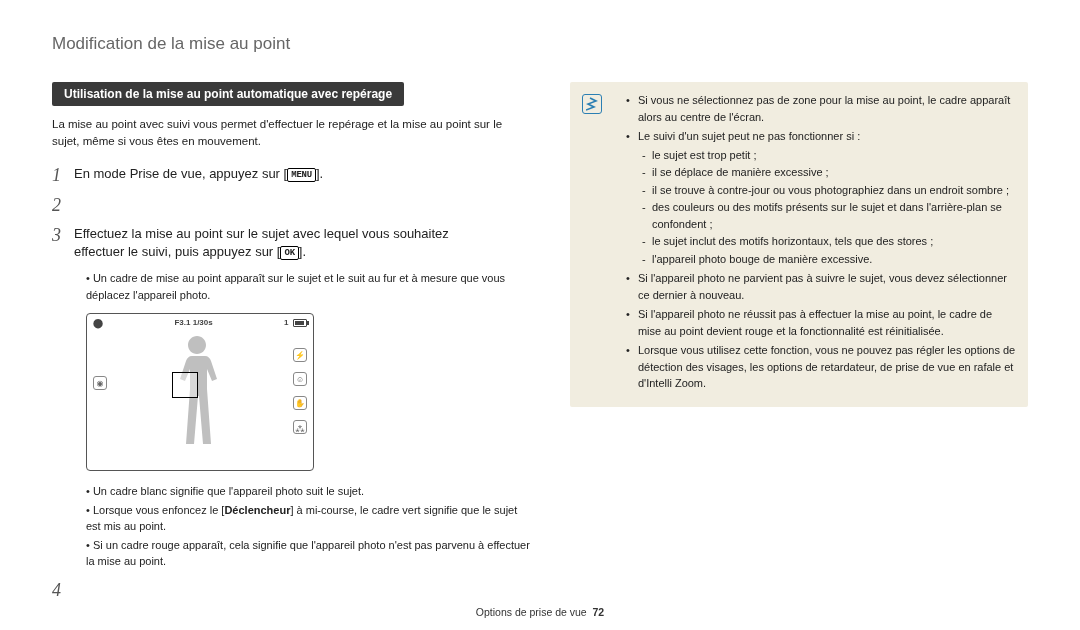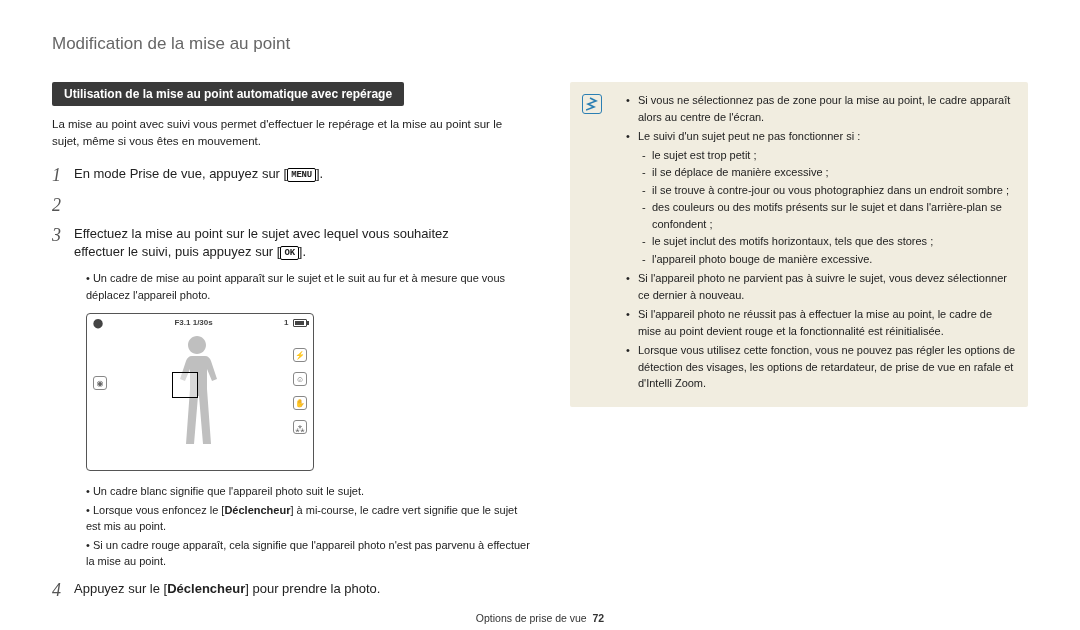--- a/index.html
+++ b/index.html
@@ -153,21 +153,21 @@
   }
   .note-list { list-style: none; }
   .note-list > li { position: relative; padding-left: 12px; margin-bottom: 3px; }
   .note-list > li::before { content: "•"; position:absolute; left:0; }
   .note-sublist { list-style: none; margin: 2px 0 2px 4px; }
   .note-sublist > li { position: relative; padding-left: 10px; margin-bottom: 1px; }
   .note-sublist > li::before { content: "-"; position:absolute; left:0; }
 
   .footer {
     position: absolute;
-    bottom: 6px;
+    bottom: 12px;
     left: 0; right: 0;
     text-align: center;
     font-size: 10.5px;
     color: #333;
   }
   .footer .pnum { font-weight: 700; }
 
   b { font-weight: 700; }
 </style>
 </head>
@@ -238,23 +238,20 @@
       <li>Un cadre blanc signifie que l'appareil photo suit le sujet.</li>
       <li>
         <span>Lorsque vous enfoncez le [</span><b>Déclencheur</b><span>] à mi-course, le cadre vert signifie que le sujet est mis au point.</span>
       </li>
       <li>Si un cadre rouge apparaît, cela signifie que l'appareil photo n'est pas parvenu à effectuer la mise au point.</li>
     </ul>
 
     <ol class="steps">
       <li class="step">
         <span class="step-num">4</span>
-        <span class="step-text">
-          <span>Appuyez sur le [</span><b>Déclencheur</b><span>] pour prendre la photo.</span>
-        </span>
       </li>
     </ol>
   </div>
 
   <div class="col-right">
     <div class="note-box">
       <div class="note-icon">
         <svg width="12" height="14" viewBox="0 0 12 14">
             <path fill="none" stroke="#2b7fb3" stroke-width="1.6" d="M4 1l6 3-8 3 6 3-8 3"></path>
           </svg>

